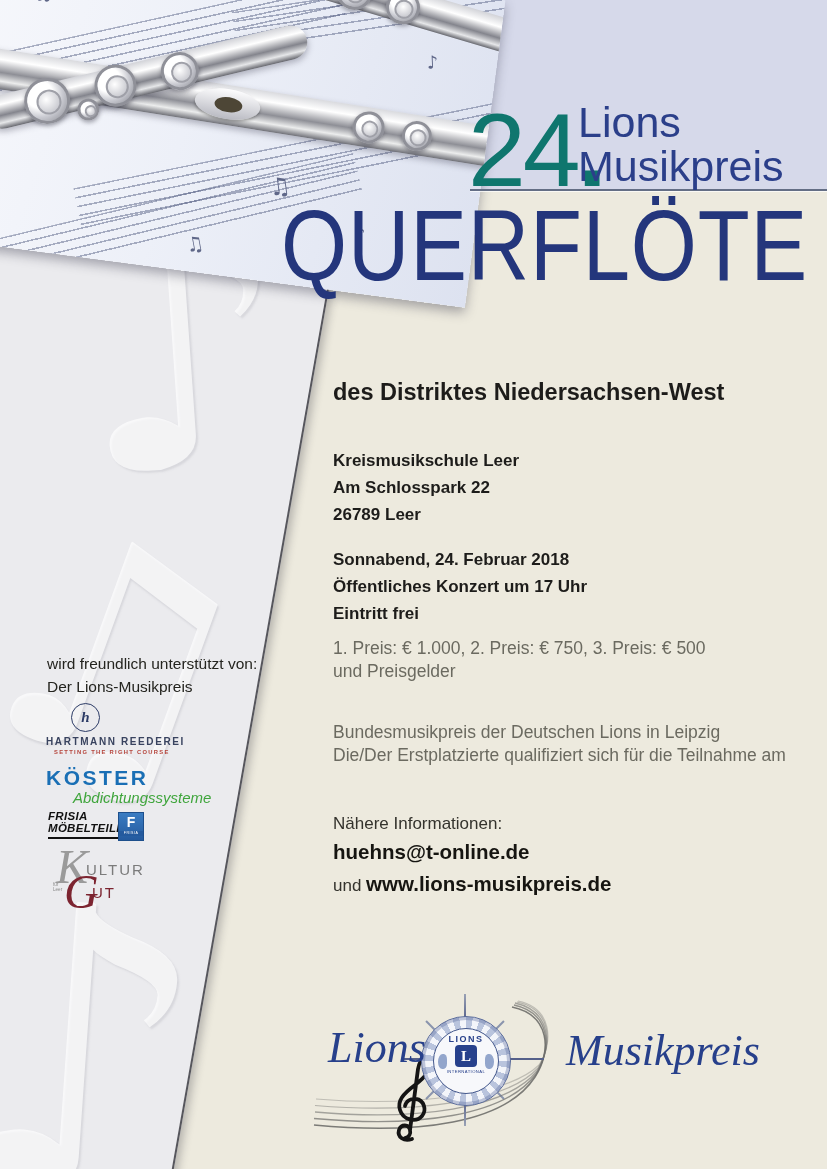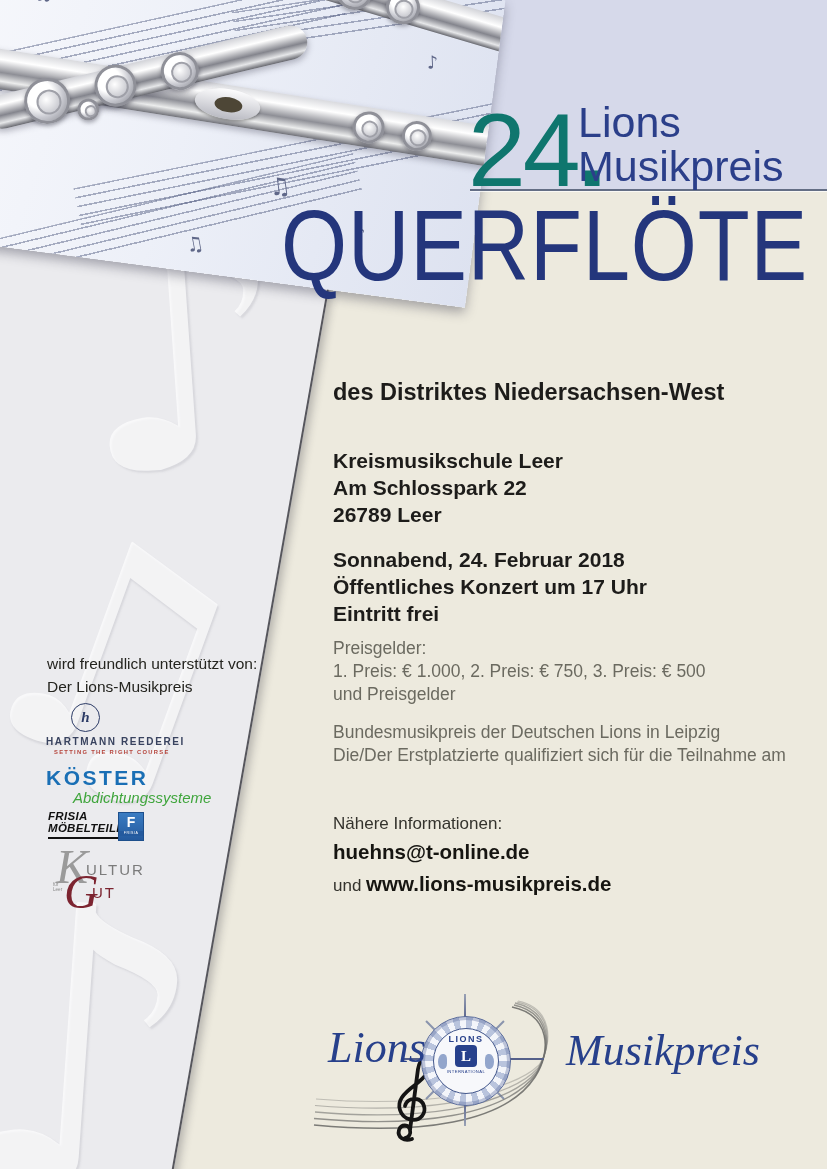--- a/index.html
+++ b/index.html
@@ -72,21 +72,21 @@
   .h-num{left:468px;top:98px;font-size:104px;line-height:1;color:#0f766e;letter-spacing:-3px;z-index:5;}
   .h-num .dot{font-weight:900;letter-spacing:0;}
   .h-lions{left:578px;top:101px;font-size:43px;line-height:1;color:#2b3f8a;z-index:5;}
   .h-musik{left:578px;top:145px;font-size:43px;line-height:1;color:#2b3f8a;z-index:5;}
   .querfloete{left:281px;top:190px;font-size:100px;line-height:1.1;color:#24367c;
       letter-spacing:1px;transform:scaleX(.85);transform-origin:left top;white-space:nowrap;z-index:5;}
 
   
   .mcol{left:333px;z-index:6;}
   .district{top:379px;font-size:23.5px;font-weight:bold;color:#1d1c1a;}
-  .block{line-height:27px;font-size:21px;font-weight:bold;color:#1d1c1a;}
+  .block{line-height:27px;font-size:17px;font-weight:bold;color:#1d1c1a;}
   .venue{top:447px;}
   .event{top:546px;}
   .gblock{line-height:23px;font-size:17.5px;color:#6b6a60;}
   .prizes{top:637px;}
   .qual{top:721px;}
   .info-label{top:814px;font-size:17px;color:#34332d;}
   .email{top:840px;font-size:20.5px;font-weight:bold;color:#161511;}
   .site{top:872px;font-size:17px;color:#34332d;}
   .site b{font-size:20.5px;color:#161511;}
   .block span,.gblock span{display:block;}
@@ -223,21 +223,20 @@
     <span>26789 Leer</span>
   </div>
 
   <div class="abs mcol block event">
     <span>Sonnabend, 24. Februar 2018</span>
     <span>Öffentliches Konzert um 17 Uhr</span>
     <span>Eintritt frei</span>
   </div>
 
   <div class="abs mcol gblock prizes">
-    <span>Preisgelder:</span>
     <span>1. Preis: € 1.000, 2. Preis: € 750, 3. Preis: € 500</span>
     <span>und Preisgelder</span>
   </div>
 
   <div class="abs mcol gblock qual">
     <span>Bundesmusikpreis der Deutschen Lions in Leipzig</span>
     <span>Die/Der Erstplatzierte qualifiziert sich für die Teilnahme am</span>
   </div>
 
   <div class="abs mcol info-label">Nähere Informationen:</div>

